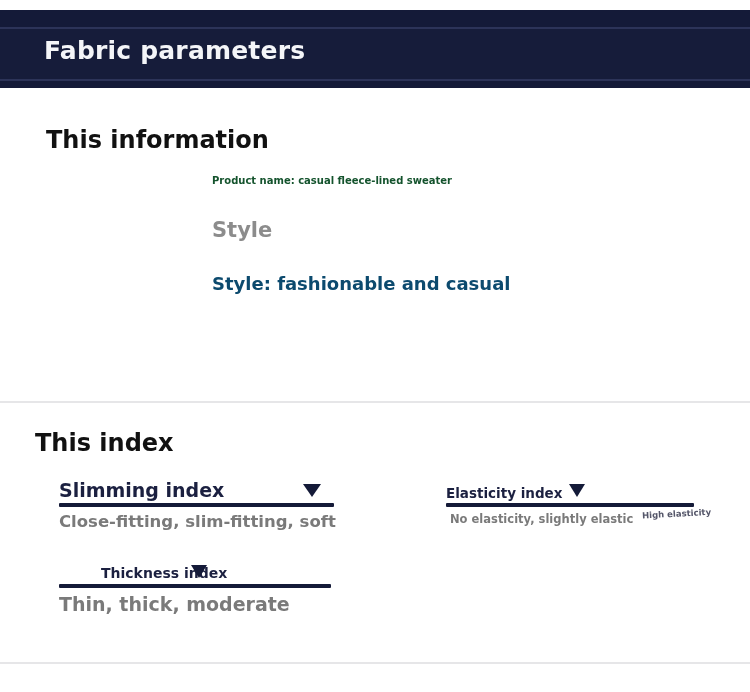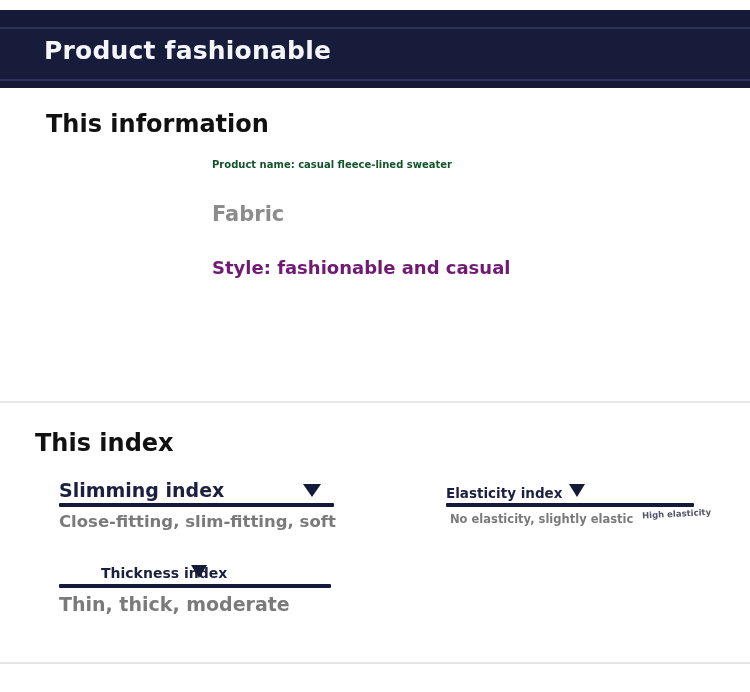--- a/index.html
+++ b/index.html
@@ -39,21 +39,21 @@
     font-weight: bold;
     color: #f4f5f8;
     letter-spacing: 0.2px;
     white-space: nowrap;
   }
 
   
   .info-section {
     position: absolute;
     left: 0;
-    top: 72px;
+    top: 88px;
     width: 750px;
     height: 314px;
   }
   .section-heading {
     position: absolute;
     font-size: 24px;
     font-weight: bold;
     color: #111111;
     white-space: nowrap;
   }
@@ -75,21 +75,21 @@
     top: 130px;
     font-size: 21px;
     font-weight: bold;
     color: #8c8c8c;
   }
   #style-line {
     left: 212px;
     top: 185px;
     font-size: 18px;
     font-weight: bold;
-    color: #701a75;
+    color: #0c4a6e;
   }
 
   .divider {
     position: absolute;
     left: 0;
     width: 750px;
     height: 2px;
     background: #e6e6e8;
   }
   #divider-1 { top: 401px; }
@@ -175,30 +175,30 @@
   #item-softness { left: 437px; top: 160px; }
   #item-softness .index-label { font-size: 14px; }
   #item-softness .caret-icon { left: 117px; top: 1px; }
   #item-softness .index-bar { left: 0px; top: 21px; width: 246px; }
   #item-softness .index-values { left: 18px; top: 30px; font-size: 19px; }
 </style>
 </head>
 <body>
 
 <div class="header-band">
-  <div class="header-title">Product fashionable</div>
+  <div class="header-title">Fabric parameters</div>
 </div>
 
 <div class="info-section">
 
   <div class="section-heading" id="info-heading">This information</div>
 
   <div class="info-line" id="product-name-line">Product name: casual fleece-lined sweater</div>
 
-  <div class="info-line" id="fabric-line">Fabric</div>
+  <div class="info-line" id="fabric-line">Style</div>
 
   <div class="info-line" id="style-line">Style: fashionable and casual</div>
 
 </div>
 
 <div class="divider" id="divider-1"></div>
 
 <div class="index-section">
 
   <div class="section-heading" id="index-heading">This index</div>

